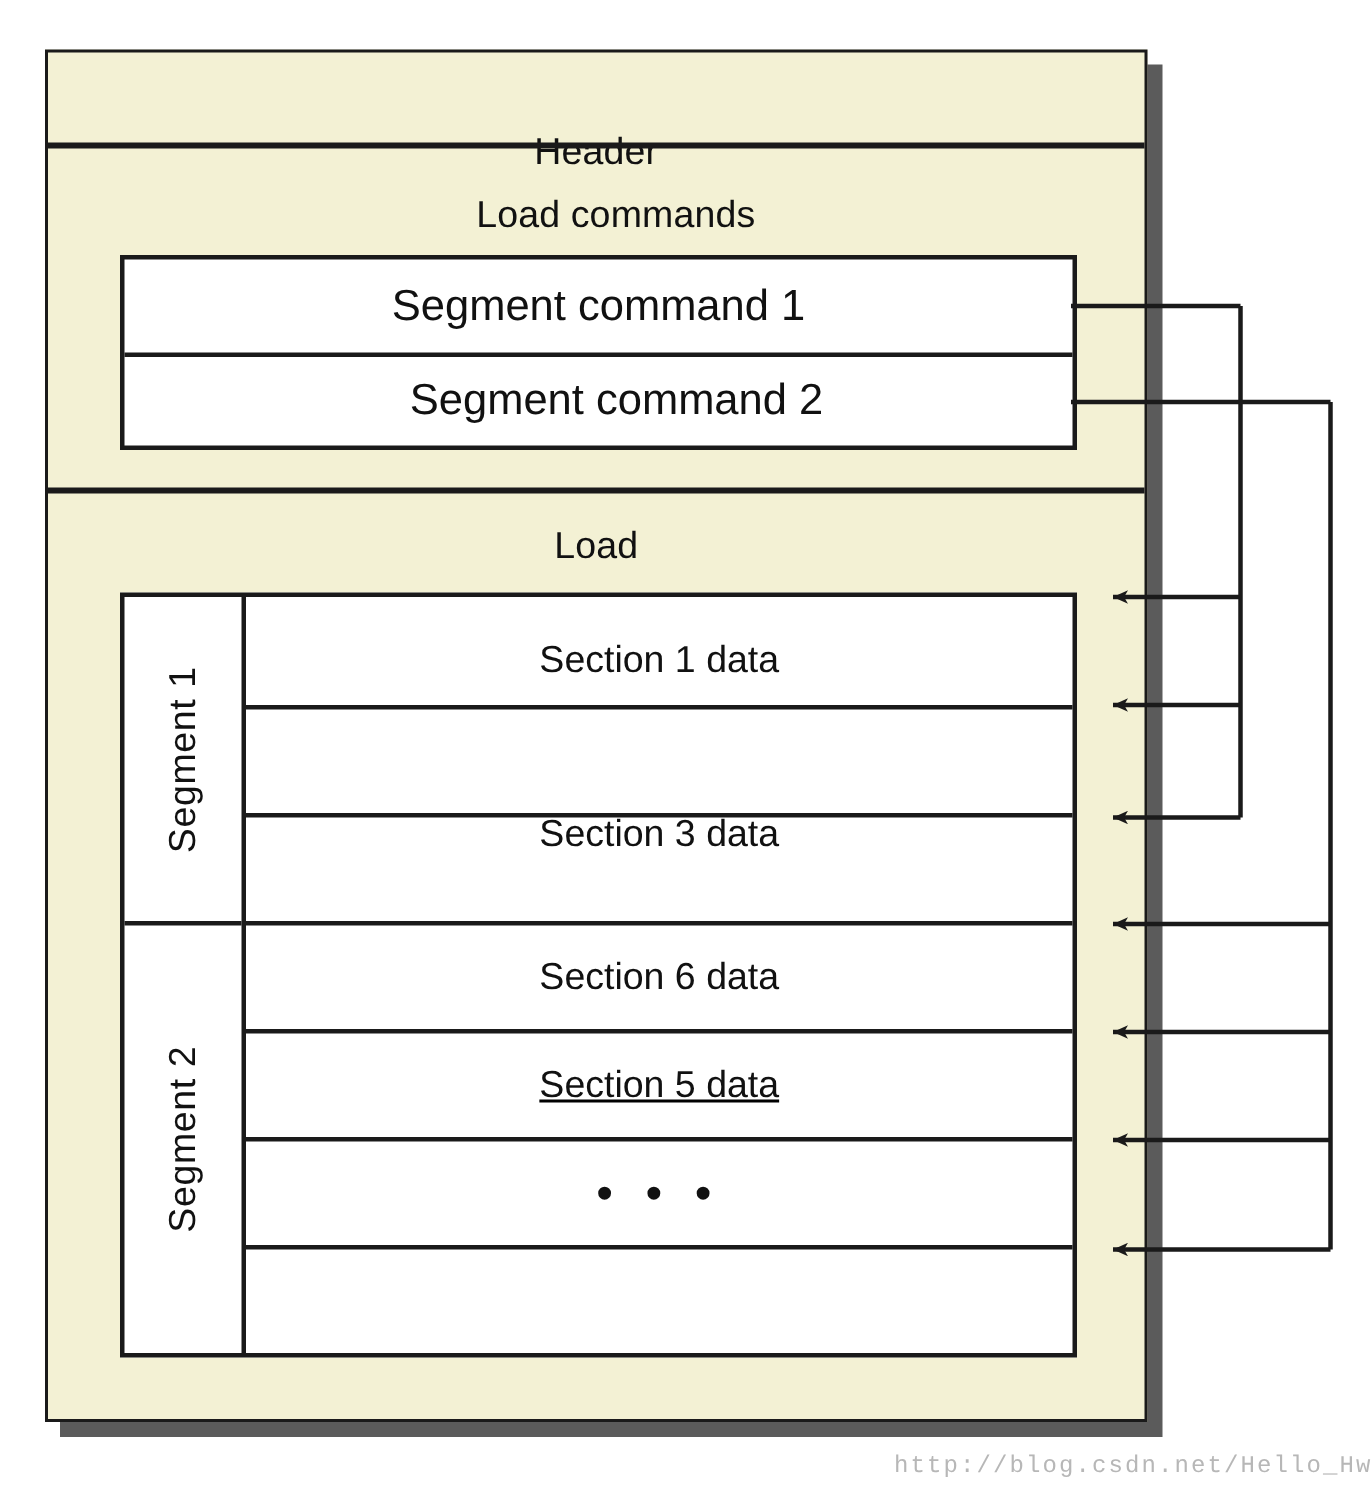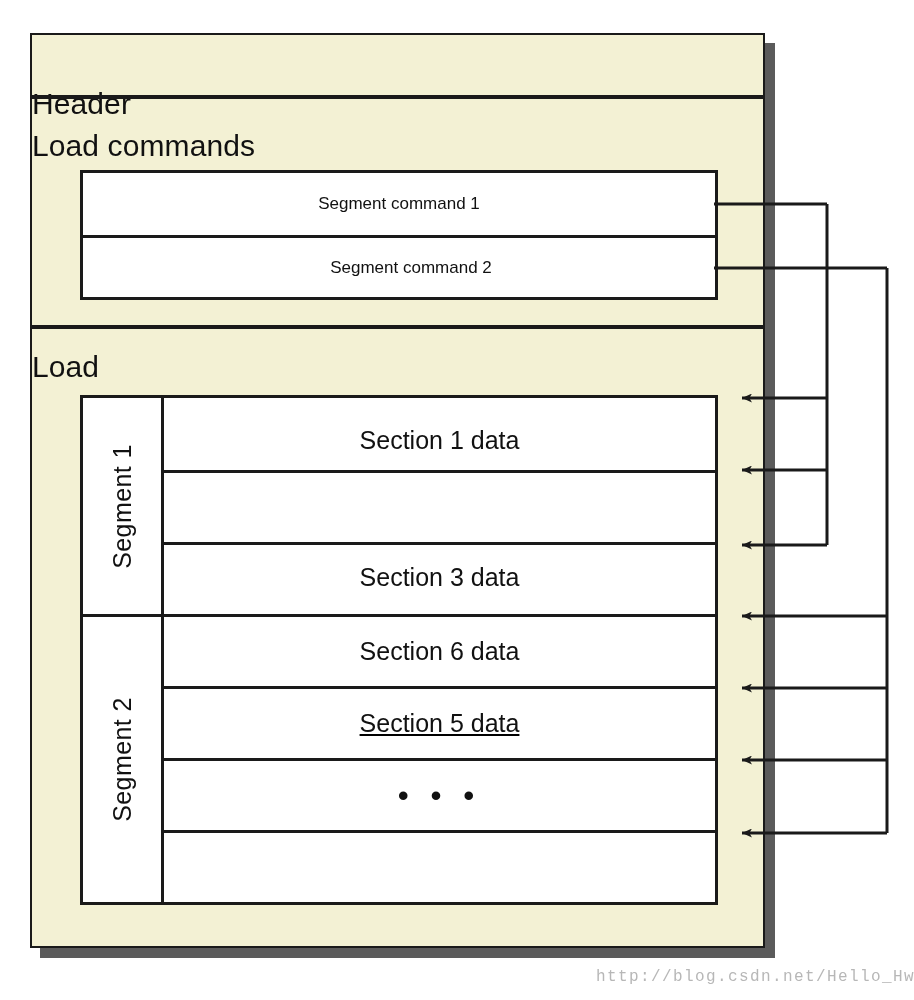--- a/index.html
+++ b/index.html
@@ -46,22 +46,23 @@
     left: 0;
     width: 100%;
     height: 4px;
     background: #1a1a1a;
   }
 
   .band-title {
     position: absolute;
     left: 0;
     width: 100%;
-    color: #111111;
-    font-size: 30px;
+    text-align: center;
+    color: #111111;
+    font-size: 25px;
     letter-spacing: 0.1px;
     white-space: nowrap;
   }
 
   
   .lc-table {
     position: absolute;
     left: 48px;
     top: 135px;
     width: 638px;
@@ -75,21 +76,21 @@
     left: 0;
     width: 100%;
     height: 62px;
     box-sizing: border-box;
     display: flex;
     align-items: center;
     justify-content: center;
   }
   .lc-row.second { border-top: 3px solid #1a1a1a; }
   .lc-label {
-    font-size: 17px;
+    font-size: 29px;
     color: #111111;
     white-space: nowrap;
   }
 
   
   .data-table {
     position: absolute;
     left: 48px;
     top: 360px;
     width: 638px;
@@ -186,21 +187,21 @@
 
 <div id="canvas">
 
   <div class="file-shadow"></div>
 
   <div class="file-box">
 
     <div class="band-title" style="top:52px;">Header</div>
     <div class="band-rule" style="top:60px;"></div>
 
-    <div class="band-title" style="top:94px;">Load commands</div>
+    <div class="band-title" style="top:94px;padding-left:13px;">Load commands</div>
 
     <div class="lc-table">
       <div class="lc-row" style="top:0;">
         <span class="lc-label">Segment command 1</span>
       </div>
       <div class="lc-row second" style="top:62px;padding-left:24px;">
         <span class="lc-label">Segment command 2</span>
       </div>
     </div>
 
@@ -220,21 +221,21 @@
         <span class="seg-label">Segment 2</span>
       </div>
 
       <div class="sect-row" style="top:0;   height:84px;">
         <span class="sect-label">Section 1 data</span>
       </div>
       <div class="sect-rule" style="top:72px;"></div>
 
       <div class="sect-rule" style="top:144px;"></div>
 
-      <div class="sect-row" style="top:153px; height:53px;">
+      <div class="sect-row" style="top:132px; height:53px;">
         <span class="sect-label">Section 3 data</span>
       </div>
       <div class="sect-rule" style="top:216px;"></div>
 
       <div class="sect-row" style="top:219px; height:69px;">
         <span class="sect-label">Section 6 data</span>
       </div>
       <div class="sect-rule" style="top:288px;"></div>
 
       <div class="sect-row" style="top:291px; height:69px;text-decoration:underline;">

